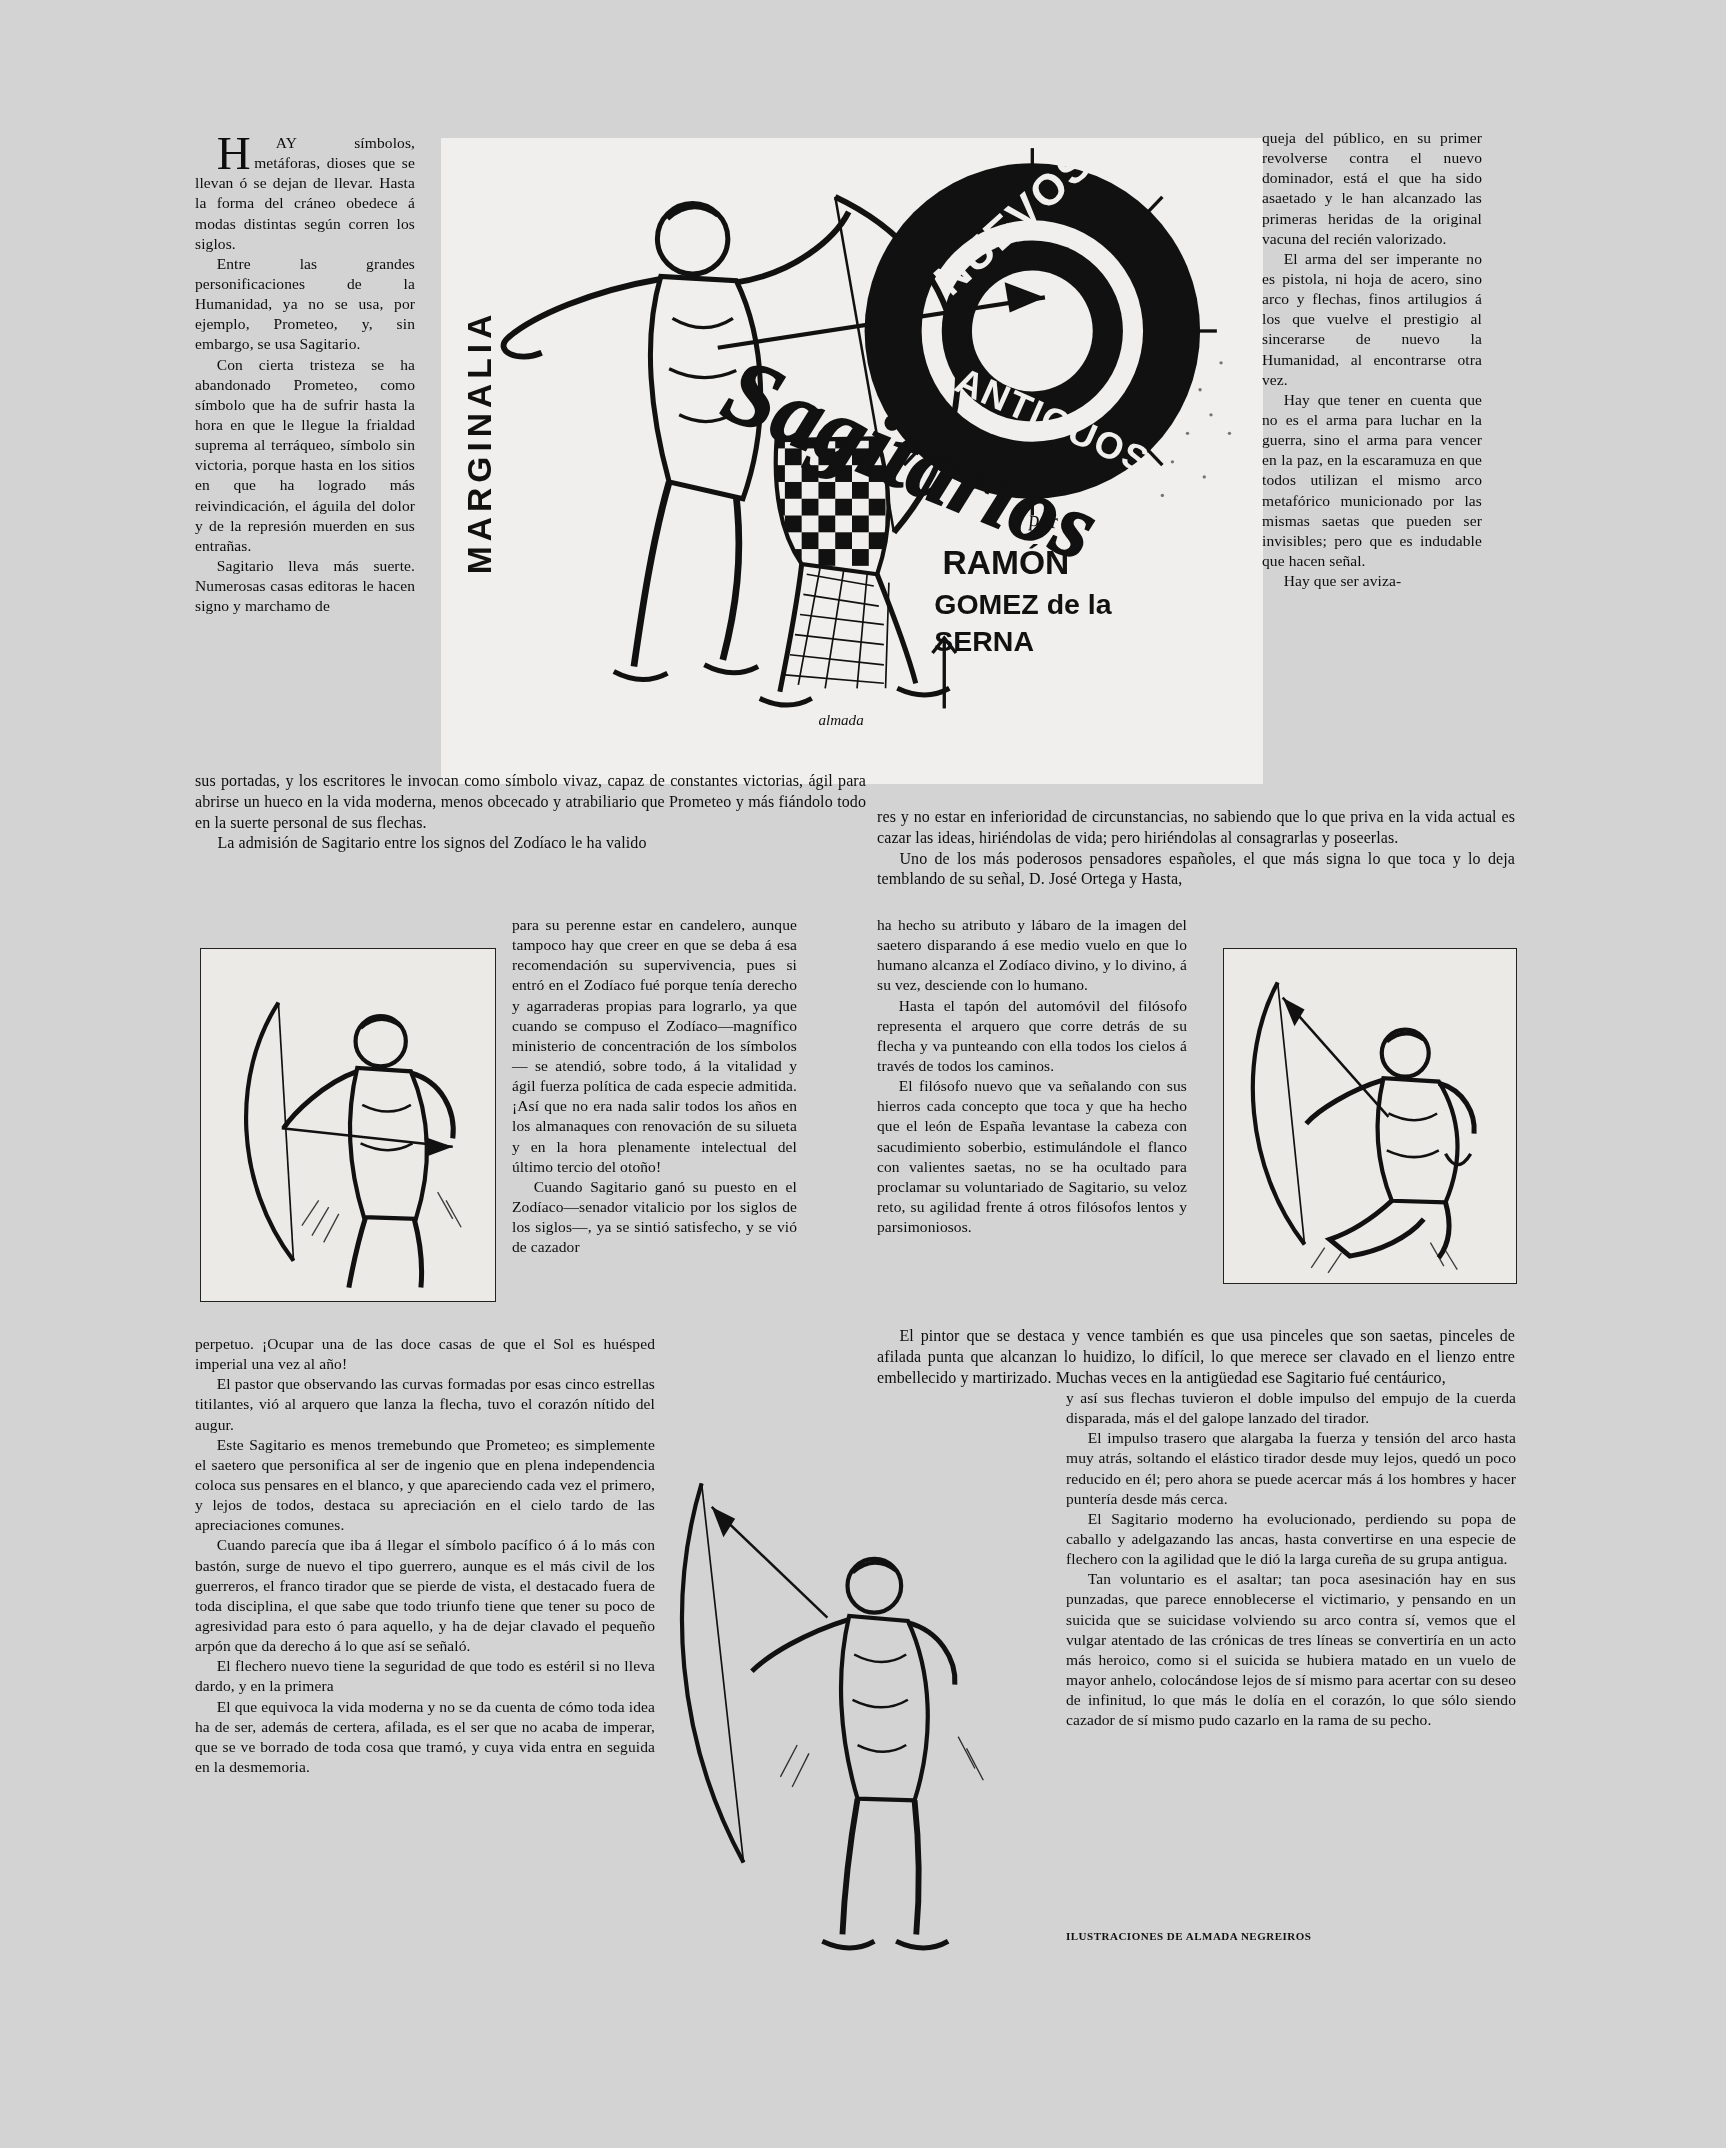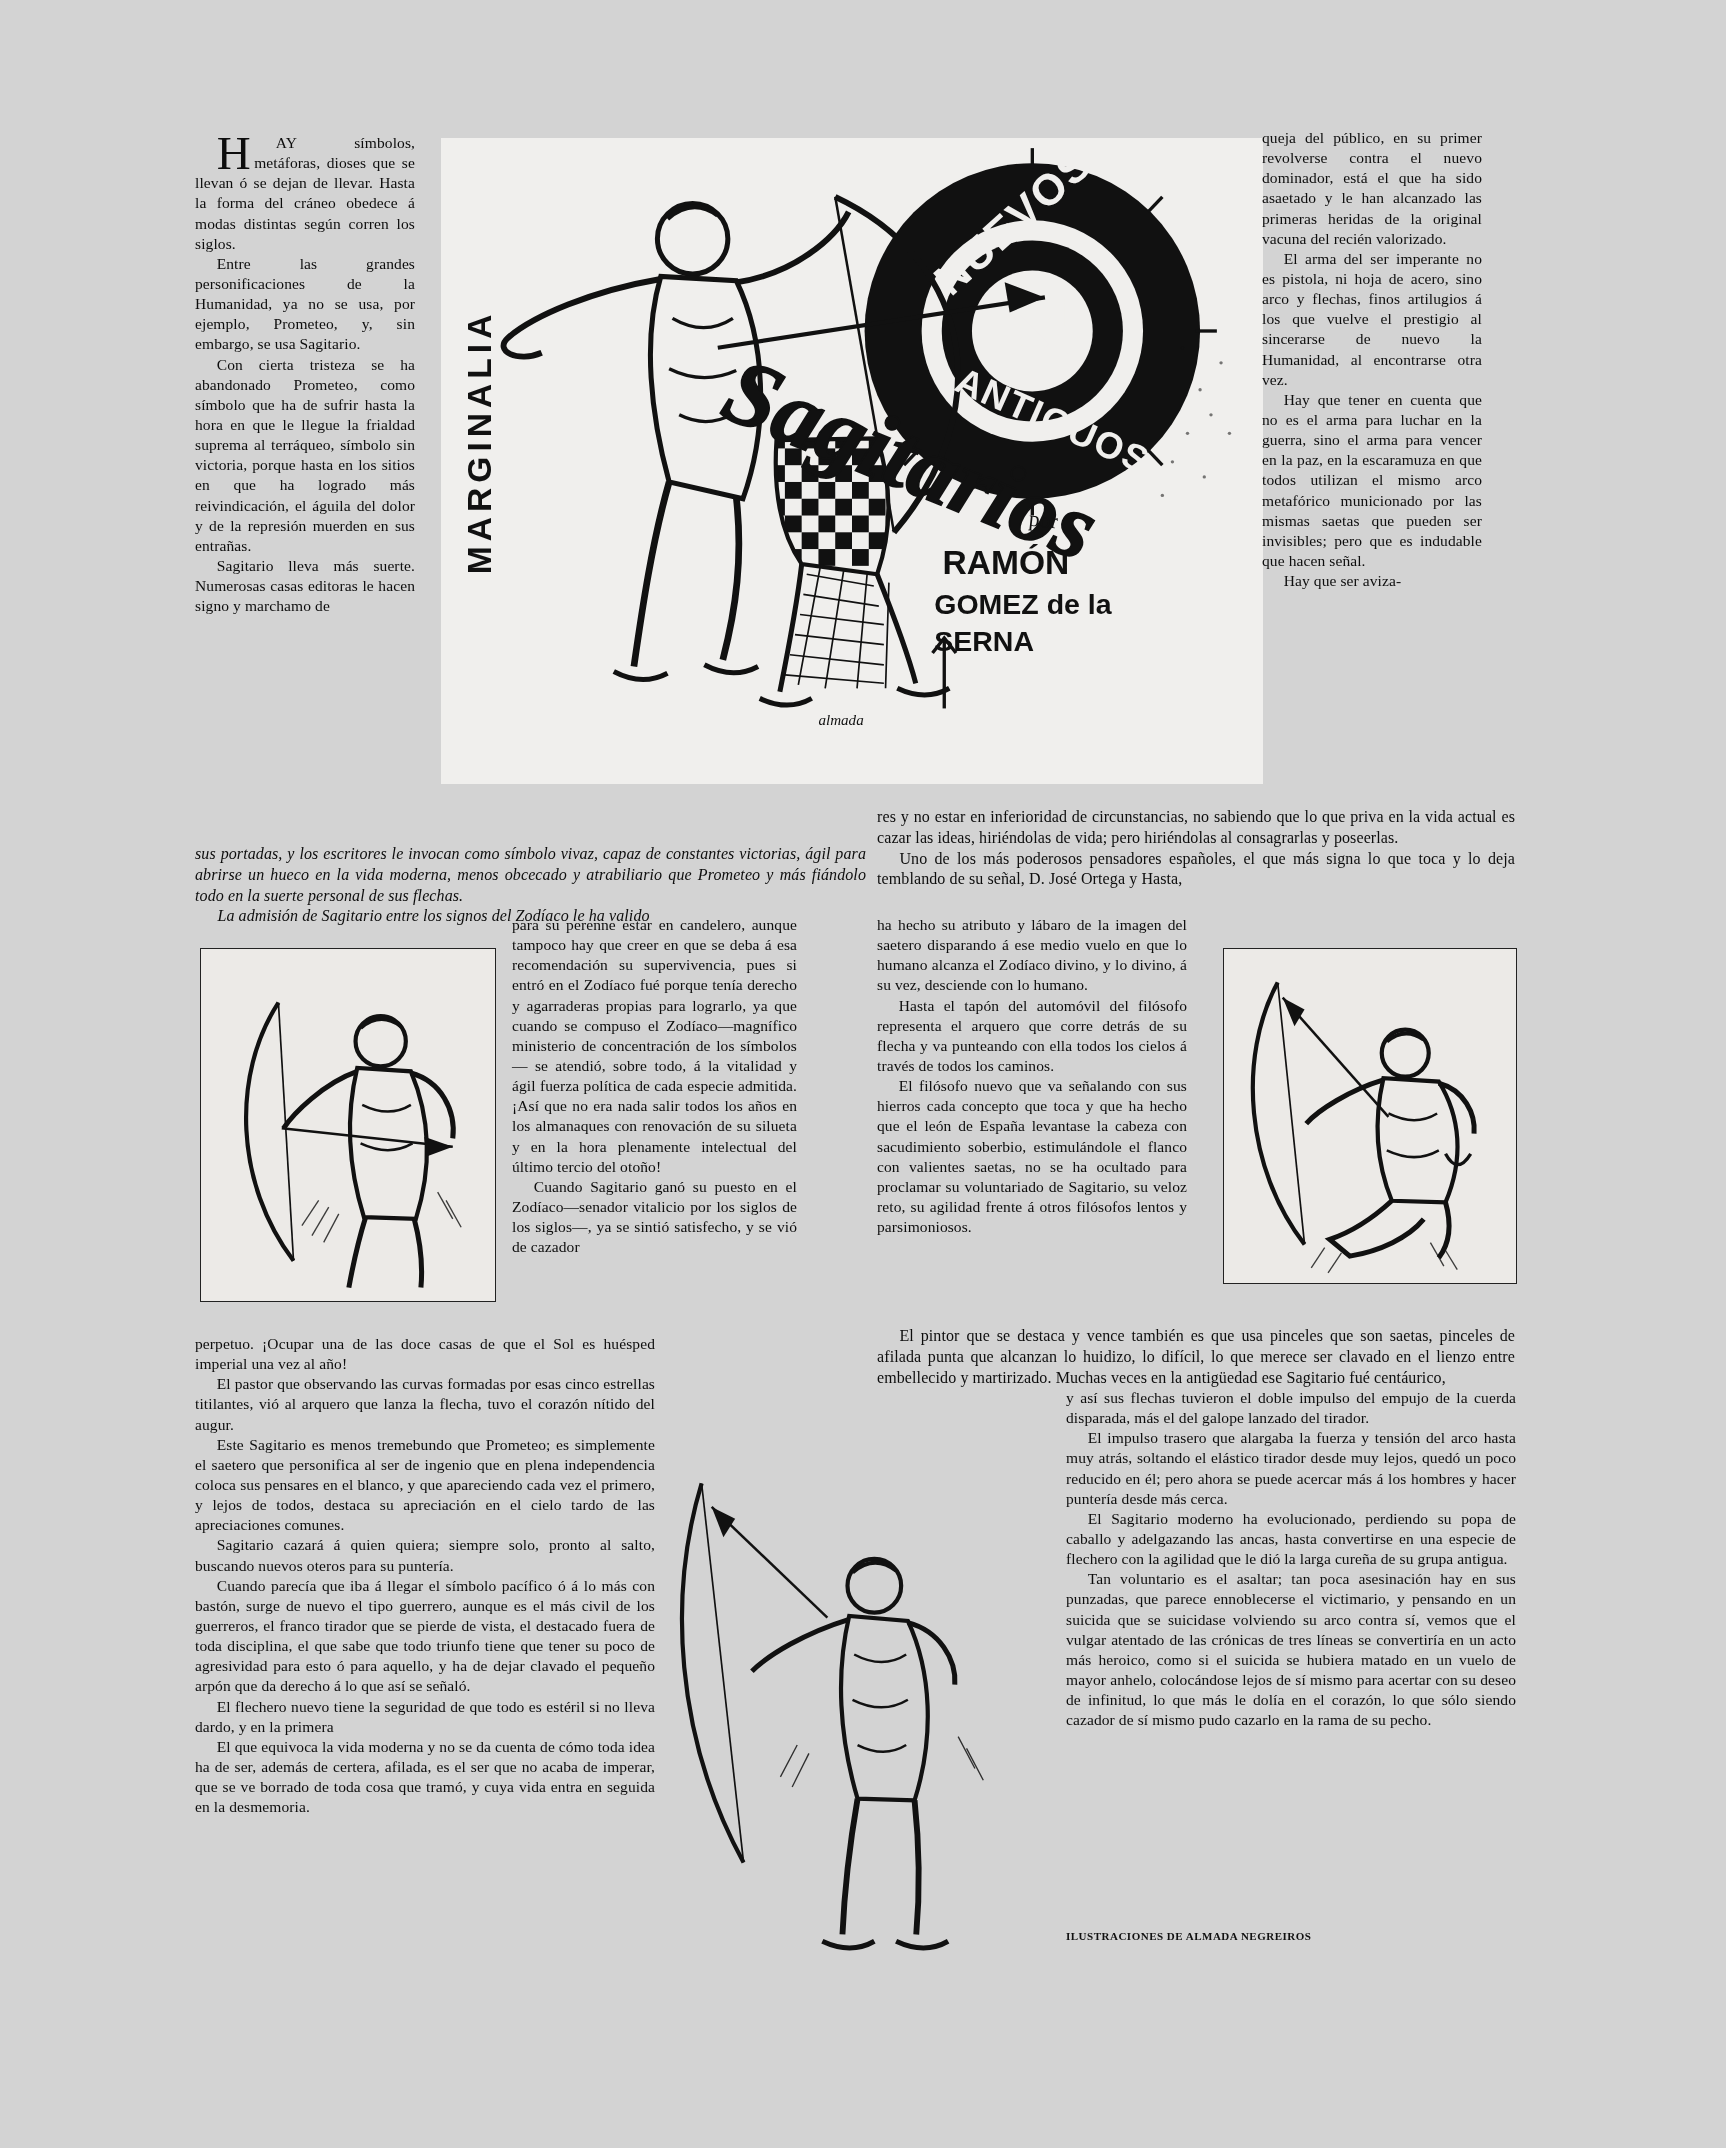--- a/index.html
+++ b/index.html
@@ -236,21 +236,21 @@
     <p><span>Sagitario lleva más suerte. Numerosas casas editoras le hacen signo y marchamo de</span></p>
   </div>
 
   <div class="col small" style="left:1262px; top:128px; width:220px;">
     <p class="noind"><span>queja del público, en su primer revolverse contra el nuevo dominador, está el que ha sido asaetado y le han alcanzado las primeras heridas de la original vacuna del recién valorizado.</span></p>
     <p><span>El arma del ser imperante no es pistola, ni hoja de acero, sino arco y flechas, finos artilugios á los que vuelve el prestigio al sincerarse de nuevo la Humanidad, al encontrarse otra vez.</span></p>
     <p><span>Hay que tener en cuenta que no es el arma para luchar en la guerra, sino el arma para vencer en la paz, en la escaramuza en que todos utilizan el mismo arco metafórico municionado por las mismas saetas que pueden ser invisibles; pero que es indudable que hacen señal.</span></p>
     <p><span>Hay que ser aviza-</span></p>
   </div>
 
-  <div class="col body-txt" style="left:195px; top:844px; width:671px;font-style:italic;">
+  <div class="col body-txt" style="left:195px; top:771px; width:671px;">
     <p class="noind"><span>sus portadas, y los escritores le invocan como símbolo vivaz, capaz de constantes victorias, ágil para abrirse un hueco en la vida moderna, menos obcecado y atrabiliario que Prometeo y más fiándolo todo en la suerte personal de sus flechas.</span></p>
     <p><span>La admisión de Sagitario entre los signos del Zodíaco le ha valido</span></p>
   </div>
 
   <div class="col body-txt" style="left:877px; top:807px; width:638px;">
     <p class="noind"><span>res y no estar en inferioridad de circunstancias, no sabiendo que lo que priva en la vida actual es cazar las ideas, hiriéndolas de vida; pero hiriéndolas al consagrarlas y poseerlas.</span></p>
     <p><span>Uno de los más poderosos pensadores españoles, el que más signa lo que toca y lo deja temblando de su señal, D. José Ortega y Hasta,</span></p>
   </div>
 
   <div class="illus bordered" style="left:200px; top:948px; width:294px; height:352px; background:#eceae7;">
@@ -327,21 +327,20 @@
   <div class="col small" style="left:877px; top:915px; width:310px;">
     <p class="noind"><span>ha hecho su atributo y lábaro de la imagen del saetero disparando á ese medio vuelo en que lo humano alcanza el Zodíaco divino, y lo divino, á su vez, desciende con lo humano.</span></p>
     <p><span>Hasta el tapón del automóvil del filósofo representa el arquero que corre detrás de su flecha y va punteando con ella todos los cielos á través de todos los caminos.</span></p>
     <p><span>El filósofo nuevo que va señalando con sus hierros cada concepto que toca y que ha hecho que el león de España levantase la cabeza con sacudimiento soberbio, estimulándole el flanco con valientes saetas, no se ha ocultado para proclamar su voluntariado de Sagitario, su veloz reto, su agilidad frente á otros filósofos lentos y parsimoniosos.</span></p>
   </div>
 
   <div class="col small" style="left:195px; top:1334px; width:460px;">
     <p class="noind"><span>perpetuo. ¡Ocupar una de las doce casas de que el Sol es huésped imperial una vez al año!</span></p>
     <p><span>El pastor que observando las curvas formadas por esas cinco estrellas titilantes, vió al arquero que lanza la flecha, tuvo el corazón nítido del augur.</span></p>
     <p><span>Este Sagitario es menos tremebundo que Prometeo; es simplemente el saetero que personifica al ser de ingenio que en plena independencia coloca sus pensares en el blanco, y que apareciendo cada vez el primero, y lejos de todos, destaca su apreciación en el cielo tardo de las apreciaciones comunes.</span></p>
-    <p><span>Sagitario cazará á quien quiera; siempre solo, pronto al salto, buscando nuevos oteros para su puntería.</span></p>
     <p><span>Cuando parecía que iba á llegar el símbolo pacífico ó á lo más con bastón, surge de nuevo el tipo guerrero, aunque es el más civil de los guerreros, el franco tirador que se pierde de vista, el destacado fuera de toda disciplina, el que sabe que todo triunfo tiene que tener su poco de agresividad para esto ó para aquello, y ha de dejar clavado el pequeño arpón que da derecho á lo que así se señaló.</span></p>
     <p><span>El flechero nuevo tiene la seguridad de que todo es estéril si no lleva dardo, y en la primera</span></p>
     <p><span>El que equivoca la vida moderna y no se da cuenta de cómo toda idea ha de ser, además de certera, afilada, es el ser que no acaba de imperar, que se ve borrado de toda cosa que tramó, y cuya vida entra en seguida en la desmemoria.</span></p>
   </div>
 
   <div class="col body-txt" style="left:877px; top:1326px; width:638px;">
     <p><span>El pintor que se destaca y vence también es que usa pinceles que son saetas, pinceles de afilada punta que alcanzan lo huidizo, lo difícil, lo que merece ser clavado en el lienzo entre embellecido y martirizado. Muchas veces en la antigüedad ese Sagitario fué centáurico,</span></p>
   </div>
 
   <div class="col small" style="left:1066px; top:1388px; width:450px;">

